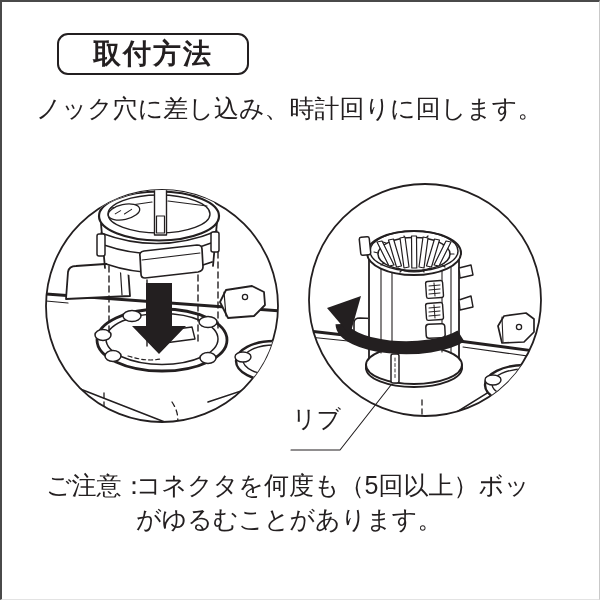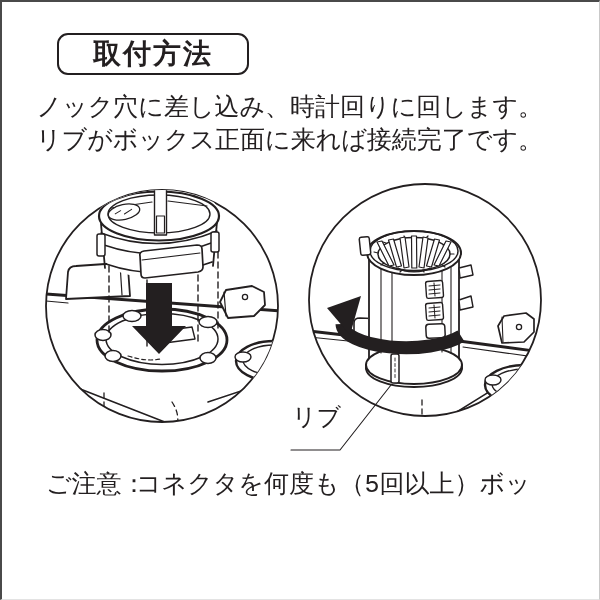--- a/index.html
+++ b/index.html
@@ -1,21 +1,21 @@
 <!DOCTYPE html>
 <html><head>
 <meta charset="utf-8">
 <style>
   html,body{margin:0;padding:0;background:#fff;}
   .page{
     position:relative;width:600px;height:600px;background:#fff;overflow:hidden;
     box-sizing:border-box;
     border-top:2px solid #4a4a4a;border-left:2px solid #4a4a4a;
     border-right:1px solid #c9c9c9;border-bottom:1px solid #e3e3e3;
-    font-family:Liberation Mono, monospace;color:#231f20;padding-left:20px;
+    font-family:Liberation Sans, sans-serif;color:#231f20;padding-left:20px;
   }
   .title-box{
     position:absolute;left:55px;top:31px;width:188px;height:38px;
     border:2.5px solid #231f20;border-radius:11px;
     display:flex;align-items:center;justify-content:center;
     font-size:28px;font-weight:600;letter-spacing:2px;background:#fff;
   }
   .instructions{
     position:absolute;left:34px;top:90px;
     font-size:25px;font-weight:500;line-height:33px;white-space:nowrap;text-align:right;
@@ -39,21 +39,20 @@
 <body>
 
 <div class="page">
 
   <div class="title-box">
     <span>取付方法</span>
   </div>
 
   <div class="instructions">
     <div>ノック穴に差し込み、時計回りに回します。</div>
-    <div>リブがボックス正面に来れば接続完了です。</div>
   </div>
 
   <svg class="art" width="600" height="600" viewBox="0 0 600 600">
     <defs>
       <clipPath id="clipL">
           <circle cx="160" cy="304" r="116"></circle>
         </clipPath>
       <clipPath id="clipR">
           <circle cx="423" cy="298" r="116"></circle>
         </clipPath>
@@ -225,17 +224,18 @@
     </g>
   </svg>
 
   <div class="rib-label">リブ</div>
 
   <div class="caution">
     <div class="caution-row">
       <span class="caution-label">ご注意：</span>
       <div>
         <div>コネクタを何度も（5回以上）ボッ</div>
+        <div>がゆるむことがあります。</div>
       </div>
     </div>
   </div>
 
 </div>
 
 </body></html>

